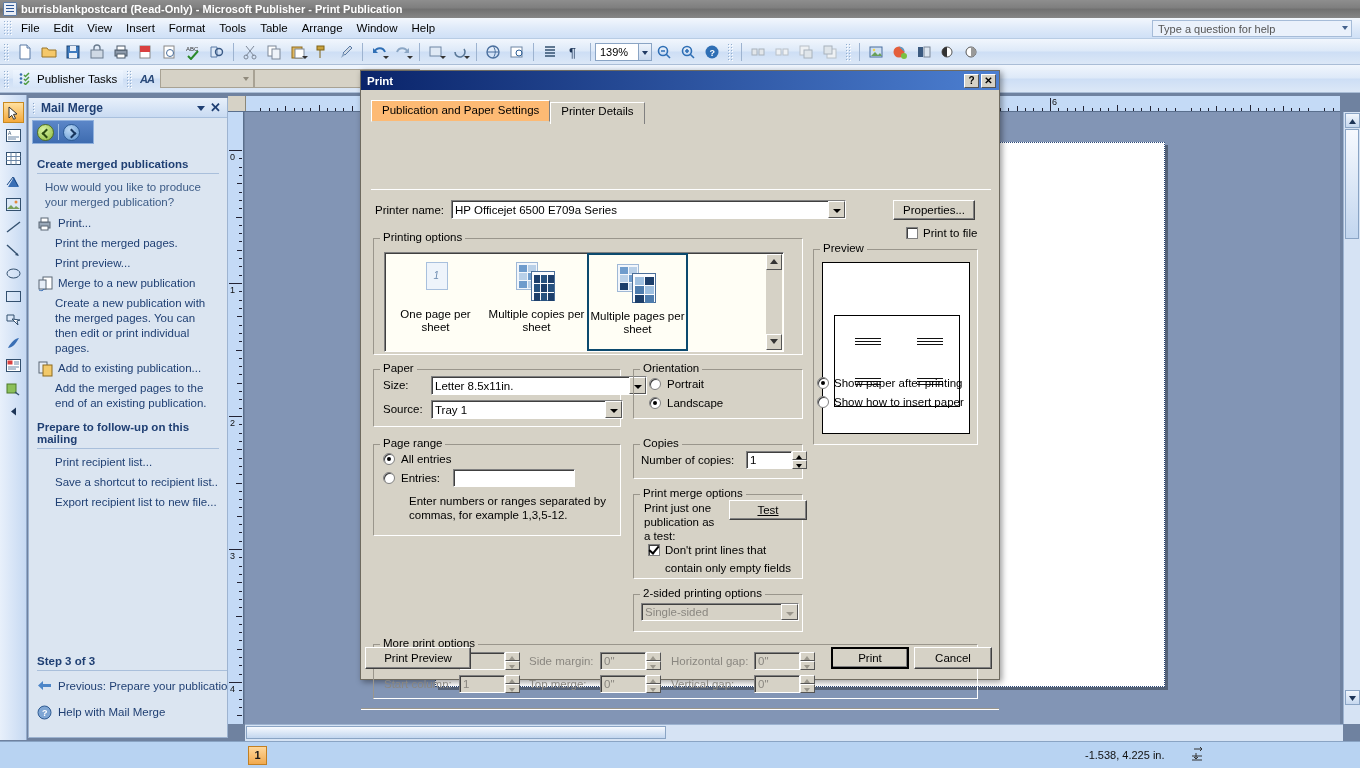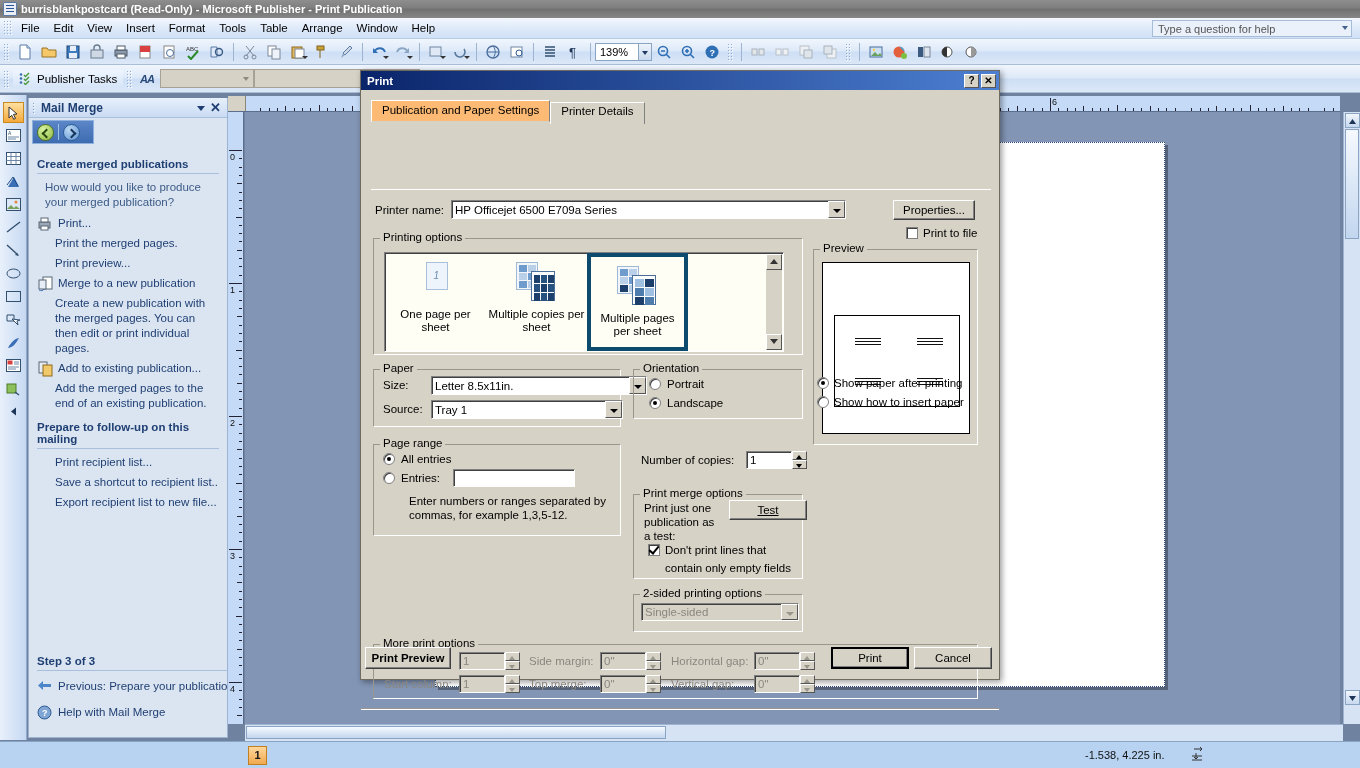--- a/index.html
+++ b/index.html
@@ -243,21 +243,21 @@
     border-left: 3px solid transparent; border-right: 3px solid transparent;
     border-top: 4px solid #000; }
   .spin.dis .sb.up::after { border-bottom-color: #9a968c; }
   .spin.dis .sb.dn::after { border-top-color: #9a968c; }
 
   .optbox { position: absolute; left: 10px; top: 13px; width: 400px; height: 100px;
     background: #fffef5; border: 1px solid #808080; border-right-color: #fff;
     border-bottom-color: #fff; box-shadow: inset 1px 1px 0 #404040; display: flex; }
   .opt { width: 101px; display: flex; flex-direction: column; align-items: center;
     padding-top: 9px; font-size: 11.5px; text-align: center; }
-  .opt.selected { border: 4px solid #0c4a6e; }
+  .opt.selected { border: 2px solid #0c4a6e; }
   .opt .cap { margin-top: 6px; line-height: 13px; }
   .optscroll { position: absolute; right: 1px; top: 1px; width: 16px; height: 96px;
     background: #d6d2c6; display: flex; flex-direction: column;
     justify-content: space-between; }
   .optscroll .sb { width: 16px; height: 16px; background: #d6d2c6;
     border: 1px solid #fff; border-right-color: #555; border-bottom-color: #555;
     position: relative; }
   .optscroll .sb.up::after { content: ""; position: absolute; left: 3px; top: 4px;
     border-left: 4px solid transparent; border-right: 4px solid transparent;
     border-bottom: 5px solid #333; }
@@ -1143,20 +1143,23 @@
     </div>
     <div style="position:absolute;left:22px;top:401px;display:flex;align-items:center;gap:6px;">
       <span class="radio"></span>
       <span class="lbl">Entries:</span>
     </div>
     <div class="field" style="position:absolute;left:92px;top:398px;width:122px;height:18px;">
       <span></span>
     </div>
     <div class="lbl" style="position:absolute;left:48px;top:423px;width:200px;line-height:14px;">Enter numbers or ranges separated by commas, for example 1,3,5-12.</div>
 
+    <div class="grp" style="left:272px;top:373px;width:170px;height:35px;">
+      <span class="grp-title">Copies</span>
+    </div>
     <div class="lbl" style="position:absolute;left:280px;top:383px;">Number of copies:</div>
     <div class="spin" style="position:absolute;left:385px;top:380px;">
       <div class="field sbox">
         <span>1</span>
       </div>
       <div class="sbtns">
         <div class="sb up"></div>
         <div class="sb dn"></div>
       </div>
     </div>
@@ -1249,21 +1252,21 @@
     </div>
 
     <div style="position:absolute;left:0;top:637px;width:638px;height:2px;border-top:1px solid #9a968c;border-bottom:1px solid #fff;"></div>
     <div class="btn" style="position:absolute;left:9px;top:576px;width:0;height:0;"></div>
     <div class="btn" style="position:absolute;left:9px;top:577px;width:0;height:0;"></div>
     <div class="btn" style="position:absolute;left:9px;top:577px;width:0;height:0;"></div>
 
     <div class="btn" style="position:absolute;left:9px;top:577px;width:0;height:0;"></div>
   </div>
 
-  <div class="btn" style="position:absolute;left:365px;top:647px;width:86px;height:22px;font-weight:bold;">
+  <div class="btn" style="position:absolute;left:365px;top:647px;width:106px;height:22px;">
     <span>Print Preview</span>
   </div>
   <div class="btn default" style="position:absolute;left:831px;top:647px;width:78px;height:22px;">
     <span>Print</span>
   </div>
   <div class="btn" style="position:absolute;left:914px;top:647px;width:78px;height:22px;">
     <span>Cancel</span>
   </div>
 
 </div>

